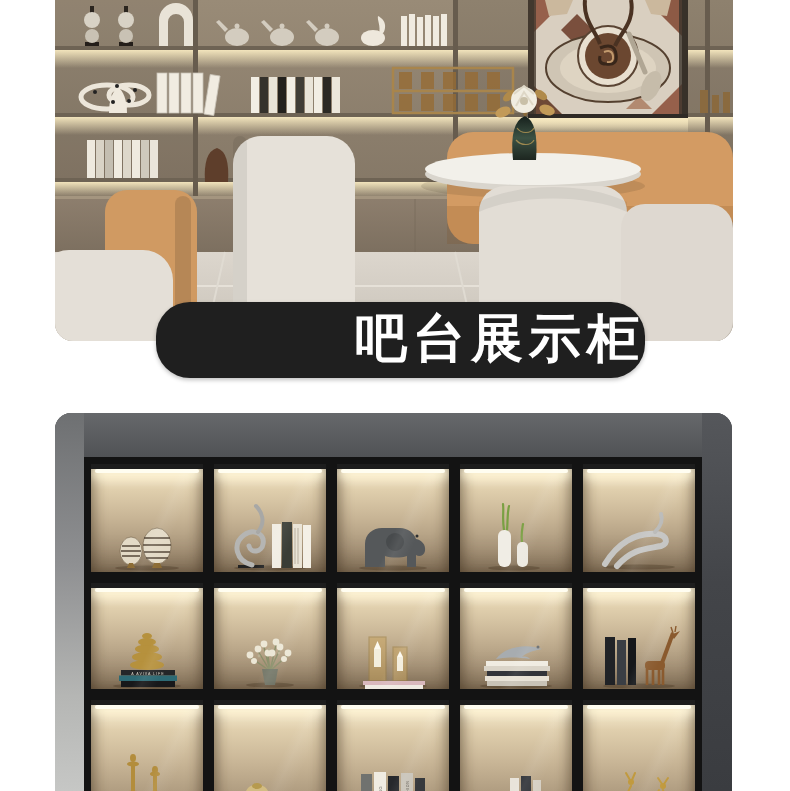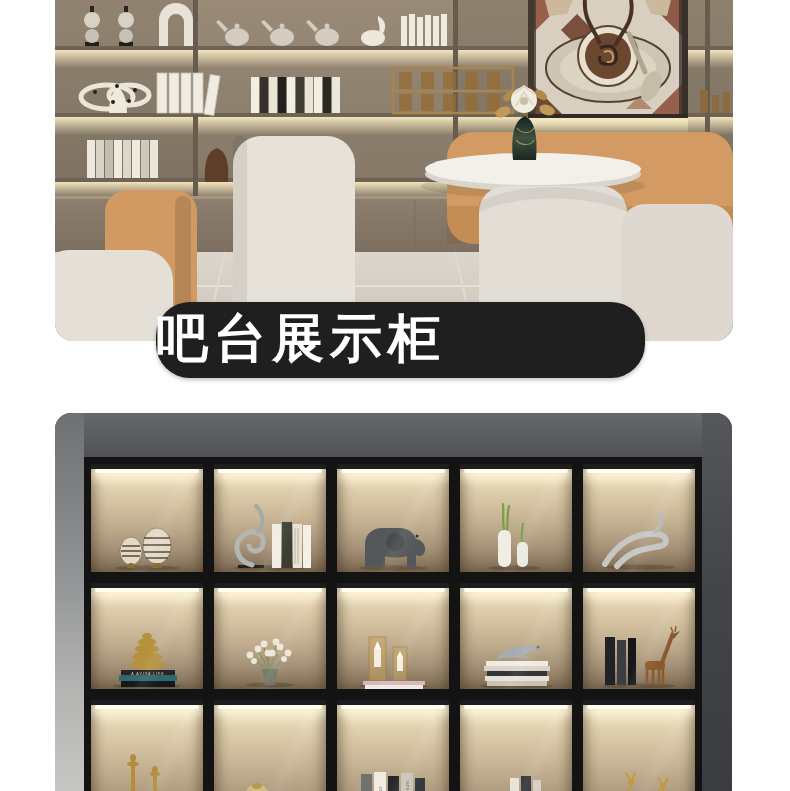--- a/index.html
+++ b/index.html
@@ -2,21 +2,21 @@
 <html><head>
 <meta charset="utf-8">
 <style>
   html,body{margin:0;padding:0;background:#ffffff;}
   body{font-family:"Liberation Sans",sans-serif;}
   .page{position:relative;width:790px;height:791px;background:#ffffff;overflow:hidden;}
   .photo{position:absolute;overflow:hidden;}
   .photo-top{left:55px;top:0;width:678px;height:341px;border-radius:0 0 18px 18px;background:#8d7f6e;}
   .photo-top svg{display:block;}
   .banner{position:absolute;left:156px;top:302px;width:489px;height:76px;background:#1f1f1f;
-          border-radius:34px;display:flex;align-items:center;justify-content:flex-start;z-index:5;
+          border-radius:34px;display:flex;align-items:center;justify-content:flex-end;z-index:5;
           box-shadow:0 2px 4px rgba(0,0,0,.25);}
   .banner span{color:#ffffff;font-size:52px;font-weight:800;letter-spacing:6px;line-height:1;
                transform:translateY(-2px);white-space:nowrap;}
   .photo-bottom{left:55px;top:413px;width:677px;height:378px;border-radius:16px 16px 0 0;background:#55575a;}
   .cab-top{position:absolute;left:0;top:0;right:0;height:44px;border-radius:16px 16px 0 0;
            background:linear-gradient(180deg,#66686b 0%,#595b5e 60%,#505255 100%);}
   .cab-left{position:absolute;left:0;top:0;bottom:0;width:29px;
             background:linear-gradient(180deg,#6e7072 0%,#8f9092 40%,#b5b6b4 75%,#c6c7c5 100%);}
   .cab-right{position:absolute;right:0;top:0;bottom:0;width:30px;
              background:linear-gradient(180deg,#55575b 0%,#434549 45%,#3a3c40 100%);}

